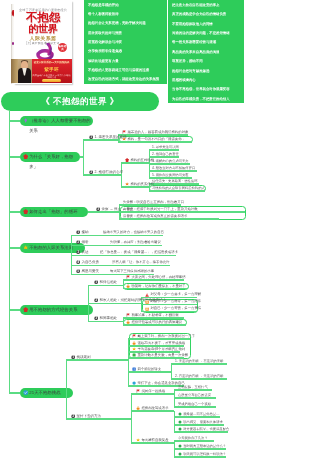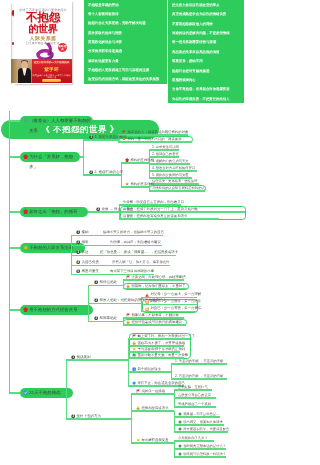--- a/index.html
+++ b/index.html
@@ -160,21 +160,21 @@
       <p>沟通的目的是解决问题，不是发泄情绪</p>
       <p>每一段关系都需要经营与灌溉</p>
       <p>高品质的关系来自高品质的沟通</p>
       <p>尊重差异，接纳不同</p>
       <p>抱怨只会把对方越推越远</p>
       <p>用感恩填满内心</p>
       <p>当你不再抱怨，世界就会对你展露笑容</p>
       <p>为自己的幸福负责，不把责任推给别人</p>
     </div>
 
-  <div class="ctopic" style="left:1px;top:92px;width:158px;height:19px;margin-top:28px;">
+  <div class="ctopic" style="left:1px;top:92px;width:158px;height:19px;">
     <span style="line-height:19px;font-size:8.6px;letter-spacing:.4px;">《 不抱怨的世界 》</span>
   </div>
 
   <div id="map">
       <div class="conn" style="left:9.2px;top:111px;width:1.2px;height:282px;"></div>
       <div class="conn" style="left:9.2px;top:120.4px;width:10.8px;height:1.2px;"></div>
       <div class="mbranch" style="left:20px;top:115.9px;width:73px;height:10.2px;">
         <svg viewBox="0 0 16 16" width="5.4" height="5.4" class="icn" style="position:absolute;left:2.6px;top:2.3999999999999995px;">
           <path d="M8 1 L12 6 L8 15 L4 6 Z" fill="#9b6cd6"></path>
         </svg>

